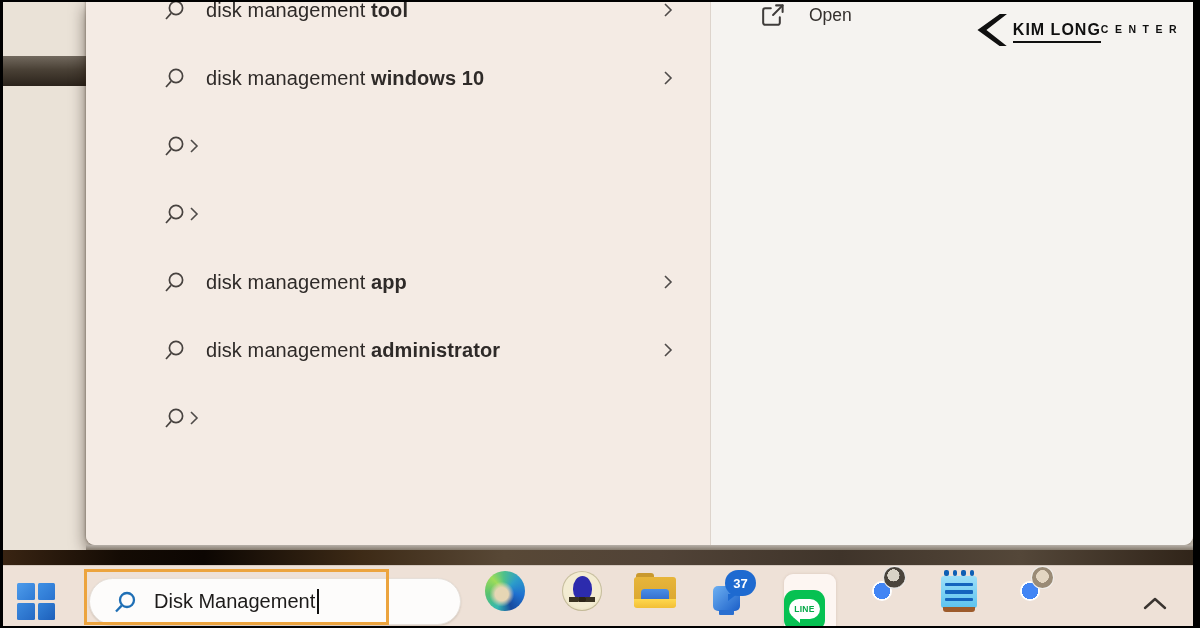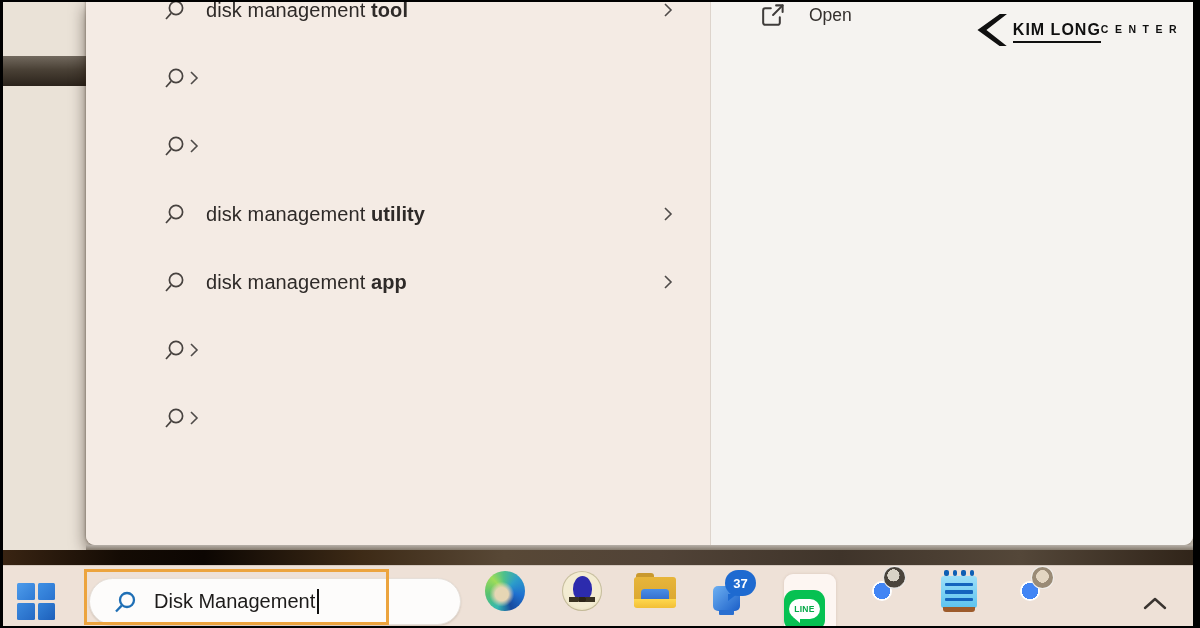--- a/index.html
+++ b/index.html
@@ -207,49 +207,49 @@
           </span>
         </div>
 
         <div class="srow">
           <span class="mag">
             <svg viewBox="0 0 24 24" fill="none" stroke="#47423f" stroke-width="1.7">
                 <circle cx="14" cy="10" r="6.6"></circle>
                 <line x1="9" y1="15.4" x2="4" y2="21"></line>
               </svg>
           </span>
-          <span class="chev">
-            <svg viewBox="0 0 16 16" fill="none" stroke="#4f4b49" stroke-width="1.6">
-                <polyline points="5,2 11,8 5,14"></polyline>
-              </svg>
-          </span>
-        </div>
-
-        <div class="srow">
-          <span class="mag">
-            <svg viewBox="0 0 24 24" fill="none" stroke="#47423f" stroke-width="1.7">
-                <circle cx="14" cy="10" r="6.6"></circle>
-                <line x1="9" y1="15.4" x2="4" y2="21"></line>
-              </svg>
-          </span>
-          <span class="chev">
-            <svg viewBox="0 0 16 16" fill="none" stroke="#4f4b49" stroke-width="1.6">
-                <polyline points="5,2 11,8 5,14"></polyline>
-              </svg>
-          </span>
-        </div>
-
-        <div class="srow">
-          <span class="mag">
-            <svg viewBox="0 0 24 24" fill="none" stroke="#47423f" stroke-width="1.7">
-                <circle cx="14" cy="10" r="6.6"></circle>
-                <line x1="9" y1="15.4" x2="4" y2="21"></line>
-              </svg>
-          </span>
-          <span class="stext"><span>disk management</span> <span class="sfx">utility</span></span>
+          <span class="stext"><span>disk management</span> <span class="sfx">windows 10</span></span>
+          <span class="chev">
+            <svg viewBox="0 0 16 16" fill="none" stroke="#4f4b49" stroke-width="1.6">
+                <polyline points="5,2 11,8 5,14"></polyline>
+              </svg>
+          </span>
+        </div>
+
+        <div class="srow">
+          <span class="mag">
+            <svg viewBox="0 0 24 24" fill="none" stroke="#47423f" stroke-width="1.7">
+                <circle cx="14" cy="10" r="6.6"></circle>
+                <line x1="9" y1="15.4" x2="4" y2="21"></line>
+              </svg>
+          </span>
+          <span class="chev">
+            <svg viewBox="0 0 16 16" fill="none" stroke="#4f4b49" stroke-width="1.6">
+                <polyline points="5,2 11,8 5,14"></polyline>
+              </svg>
+          </span>
+        </div>
+
+        <div class="srow">
+          <span class="mag">
+            <svg viewBox="0 0 24 24" fill="none" stroke="#47423f" stroke-width="1.7">
+                <circle cx="14" cy="10" r="6.6"></circle>
+                <line x1="9" y1="15.4" x2="4" y2="21"></line>
+              </svg>
+          </span>
           <span class="chev">
             <svg viewBox="0 0 16 16" fill="none" stroke="#4f4b49" stroke-width="1.6">
                 <polyline points="5,2 11,8 5,14"></polyline>
               </svg>
           </span>
         </div>
 
         <div class="srow">
           <span class="mag">
             <svg viewBox="0 0 24 24" fill="none" stroke="#47423f" stroke-width="1.7">
@@ -265,20 +265,21 @@
           </span>
         </div>
 
         <div class="srow">
           <span class="mag">
             <svg viewBox="0 0 24 24" fill="none" stroke="#47423f" stroke-width="1.7">
                 <circle cx="14" cy="10" r="6.6"></circle>
                 <line x1="9" y1="15.4" x2="4" y2="21"></line>
               </svg>
           </span>
+          <span class="stext"><span>disk management</span> <span class="sfx">administrator</span></span>
           <span class="chev">
             <svg viewBox="0 0 16 16" fill="none" stroke="#4f4b49" stroke-width="1.6">
                 <polyline points="5,2 11,8 5,14"></polyline>
               </svg>
           </span>
         </div>
 
         <div class="srow">
           <span class="mag">
             <svg viewBox="0 0 24 24" fill="none" stroke="#47423f" stroke-width="1.7">

